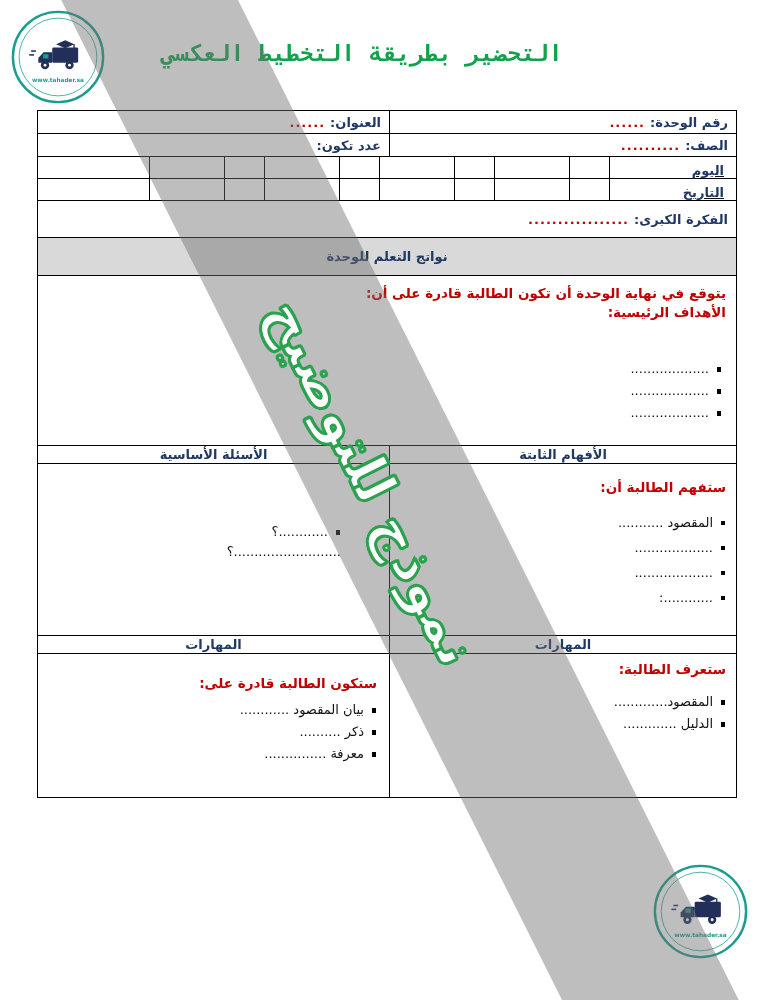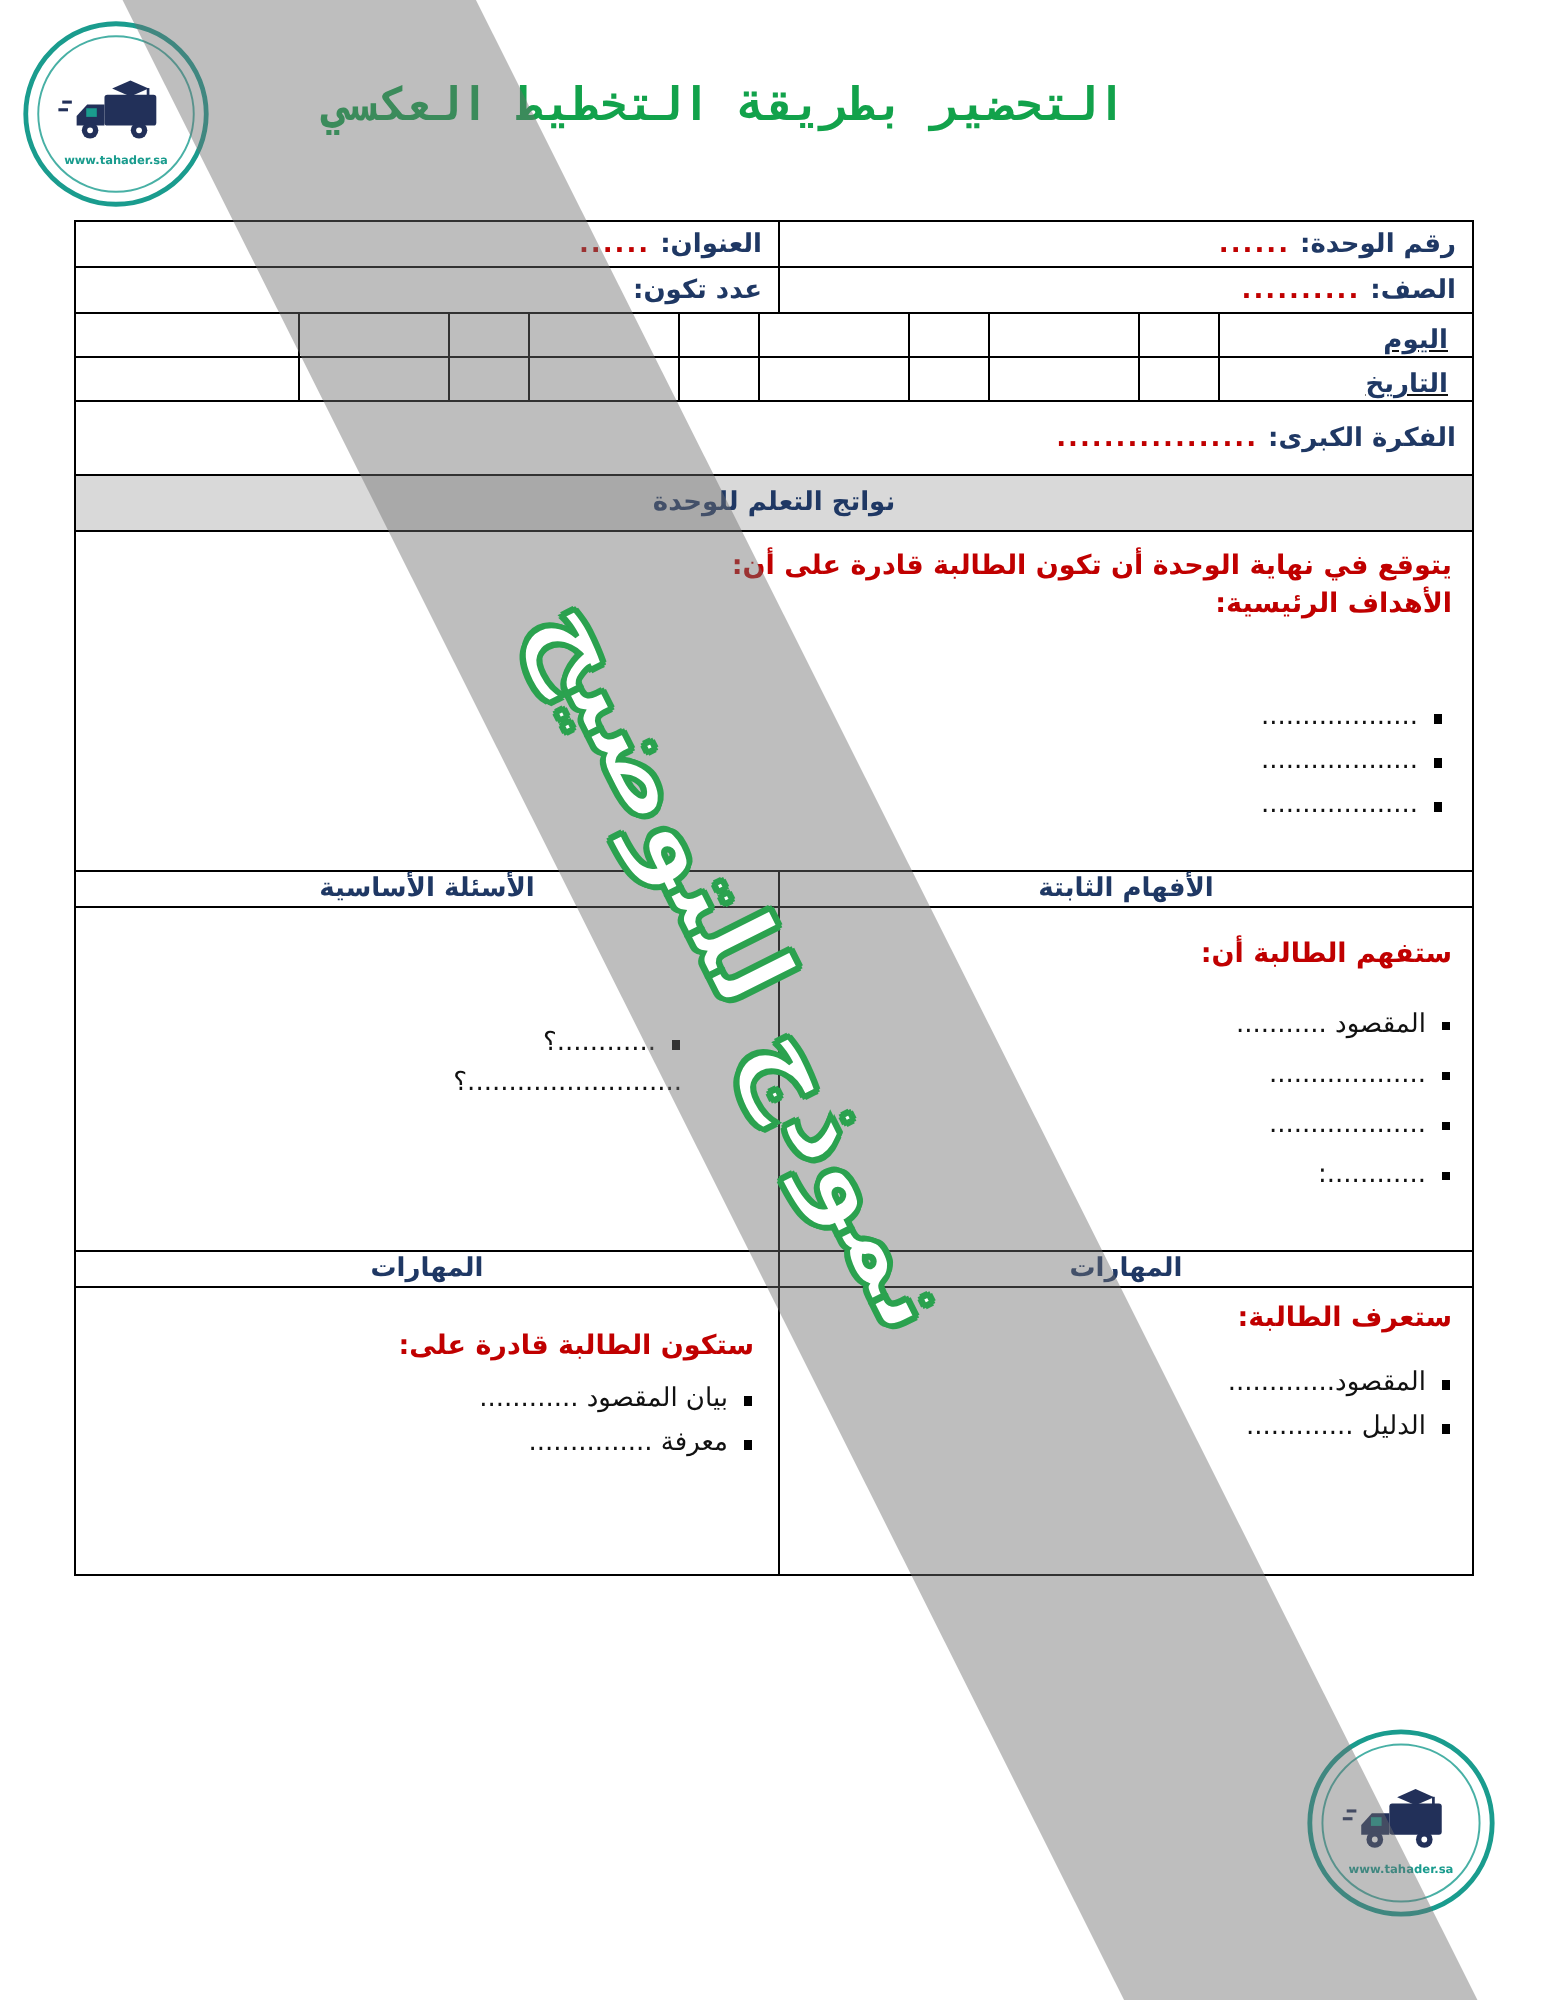--- a/index.html
+++ b/index.html
@@ -35,21 +35,21 @@
   .form-table{
     position:absolute;top:110px;right:35px;width:700px;
     border:1.2px solid #000;box-sizing:border-box;direction:rtl;font-size:13px;
   }
   .trow{display:flex;box-sizing:border-box;}
   .trow + .trow{border-top:1px solid #000;}
   .tcell{box-sizing:border-box;min-width:0;}
   .tcell:not(:last-child){border-left:1px solid #000;}
   .line-cell{display:flex;align-items:center;padding:0 8px;gap:5px;}
   .r1{height:22px;} .r2{height:23px;} .r3{height:22px;} .r4{height:22px;}
-  .r5{height:37px;} .r6{height:28px;} .r7{height:170px;} .r8{height:18px;}
+  .r5{height:37px;} .r6{height:38px;} .r7{height:170px;} .r8{height:18px;}
   .r9{height:172px;} .r10{height:18px;} .r11{height:144px;}
   .half-r{width:347px;} .half-l{flex:1;}
   .w127{width:127px;} .w112{flex:1;} .w75{width:75px;} .w40{width:40px;}
   .lbl{color:#1f3864;font-weight:bold;white-space:nowrap;}
   .dots-red{color:#c00000;font-weight:bold;letter-spacing:1px;}
   .hdr-cell{
     display:flex;align-items:center;justify-content:center;
     color:#1f3864;font-weight:bold;
   }
   .gray-bg{background:#d9d9d9;}
@@ -211,20 +211,21 @@
         <div class="red-head">ستعرف الطالبة:</div>
         <ul class="blist know-list">
           <li>المقصود.............</li>
           <li>الدليل .............</li>
         </ul>
       </div>
       <div class="tcell half-l skill-cell">
         <div class="red-head">ستكون الطالبة قادرة على:</div>
         <ul class="blist skill-list">
           <li>بيان المقصود ............</li>
+          <li>ذكر ..........</li>
           <li>معرفة ...............</li>
         </ul>
       </div>
     </div>
 
   </div>
 
   <svg class="logo logo-bottom" viewBox="0 0 100 100">
     <circle cx="50" cy="50" r="47" fill="#ffffff" stroke="#1a9c8e" stroke-width="2.5"></circle>
     <circle cx="50" cy="50" r="40.5" fill="none" stroke="#1a9c8e" stroke-width="1" opacity="0.8"></circle>

